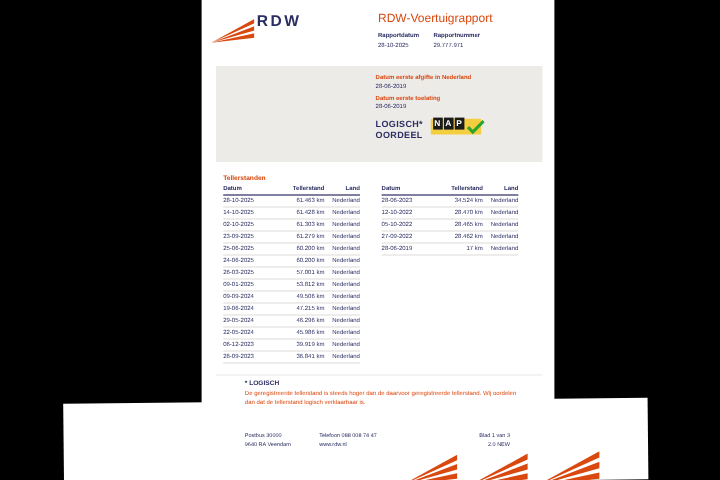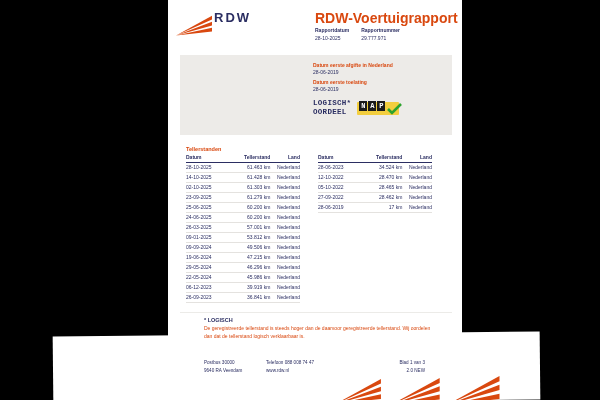--- a/index.html
+++ b/index.html
@@ -7,35 +7,35 @@
           font-family:"Liberation Sans",sans-serif;}
   .back-sheet{position:absolute;left:53px;top:334px;width:487px;height:68px;
               background:#fff;transform:rotate(-0.6deg);z-index:1;}
   .page{position:absolute;left:168px;top:0;width:294px;height:389px;background:#fff;z-index:2;}
 
   
   .logo-flag{position:absolute;left:8px;top:13px;width:36px;height:26px;}
   .flag-fill{fill:var(--orange);}
   .brand-text{position:absolute;left:46px;top:10px;font-size:13px;font-weight:bold;
               color:var(--navy);letter-spacing:2px;}
-  .doc-title{position:absolute;left:147px;top:10px;font-size:14px;font-weight:bold;
+  .doc-title{position:absolute;left:147px;top:10px;font-size:10px;font-weight:normal;
              color:var(--orange);}
   .meta{position:absolute;left:147px;top:27px;display:flex;gap:12px;}
   .meta .m-label{font-size:5px;font-weight:bold;color:var(--navy);}
   .meta .m-value{font-size:5px;color:var(--navy);margin-top:2px;}
 
   
   .panel{position:absolute;left:12px;top:55px;width:272px;height:80px;background:var(--panel);}
   .panel-left{position:absolute;left:9px;top:7px;}
   .panel-right{position:absolute;left:133px;top:7px;width:132px;}
   .lbl{font-size:5px;font-weight:bold;color:var(--orange);margin-bottom:1px;}
   .val-lg{font-size:8.5px;color:var(--navy);letter-spacing:0.2px;line-height:1.3;}
   .val-sm{font-size:5px;color:var(--navy);}
   .gap5{margin-top:5px;} .gap4{margin-top:4px;}
-  .oordeel-row{margin-top:7px;display:flex;align-items:center;gap:6px;font-family:Liberation Mono, monospace;}
+  .oordeel-row{margin-top:7px;display:flex;align-items:flex-start;gap:6px;}
   .oordeel{font-size:7.5px;font-weight:bold;color:var(--navy);line-height:1.25;letter-spacing:0.3px;}
   .nap{position:relative;width:42px;height:13px;background:var(--nap_yellow);border-radius:1px;}
   .nap-boxes{position:absolute;left:2px;top:-1px;display:flex;gap:1px;}
   .nap-box{width:8px;height:10px;background:#1b1b1b;color:#fff;font-size:7px;font-weight:bold;
            display:flex;align-items:center;justify-content:center;}
   .nap-check{position:absolute;right:-3px;top:1px;}
 
   
   .section-title{position:absolute;left:18px;top:146px;font-size:5.5px;font-weight:bold;color:var(--orange);}
   .tbl{position:absolute;top:154px;width:114px;}

